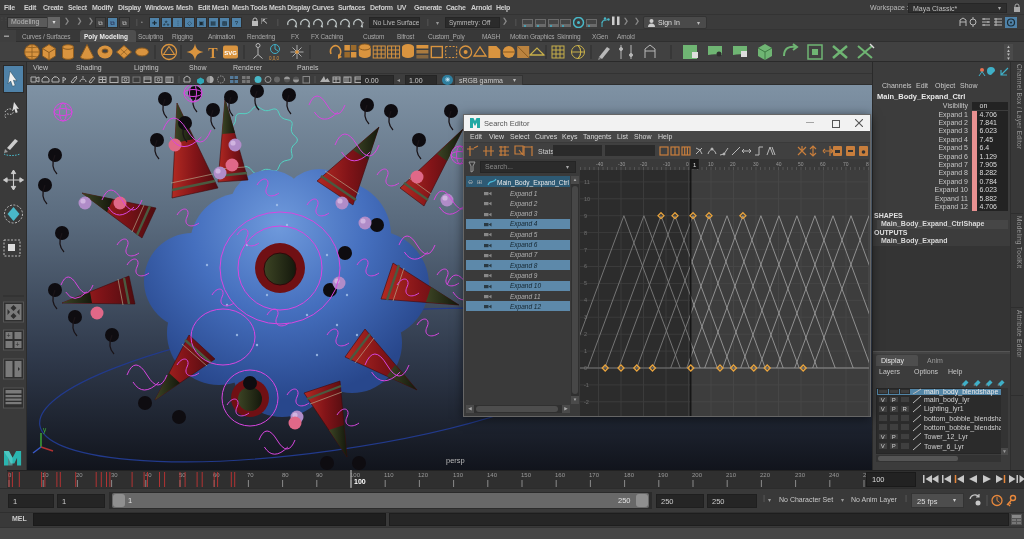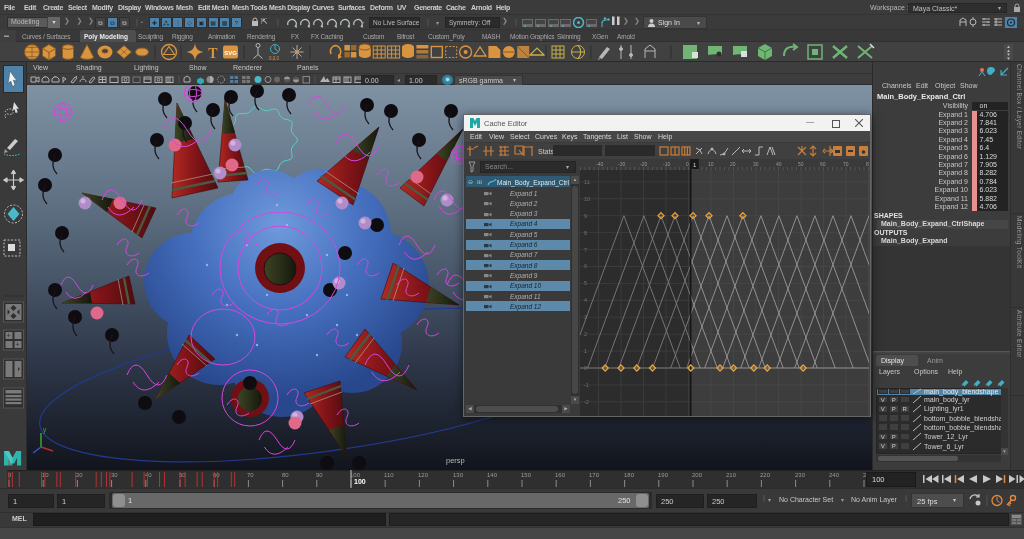--- a/index.html
+++ b/index.html
@@ -972,21 +972,21 @@
 <div class="a" style="left:1001px;top:448px;width:7px;height:7px;background:#4a4a4a">
       <div style="font-size:5px;color:#999;text-align:center;line-height:7px">▼</div>
     </div>
 <div class="a" style="left:876px;top:455px;width:125px;height:7px;background:#333"></div>
 <div class="a" style="left:878px;top:456px;width:80px;height:5px;background:#555;border-radius:2px"></div>
 <div class="a" style="left:463px;top:114px;width:408px;height:303px;background:#444444;border:1px solid #666;box-shadow:0 2px 10px rgba(0,0,0,.55)"></div>
 <div class="a" style="left:464px;top:115px;width:406px;height:16px;background:#f2f2f2"></div>
 <svg class="a" style="left:470px;top:118px" width="10" height="10" viewBox="0 0 20 20">
       <path d="M0 0h7l3 6 3-6h7v20h-6V9l-4 7-4-7v11H0z" fill="#20a8a4"></path>
     </svg>
-<div class="a t" style="left:484px;top:119px;font-size:7.5px;color:#555555;">Cache Editor</div>
+<div class="a t" style="left:484px;top:119px;font-size:7.5px;color:#555555;">Search Editor</div>
 <div class="a t" style="left:806px;top:117px;font-size:8px;color:#555;">—</div>
 <div class="a" style="left:832px;top:119.5px;width:8px;height:8px;border:1px solid #555"></div>
 <svg class="a" style="left:855px;top:119px" width="8" height="8">
       <path d="M0 0L8 8M8 0L0 8" stroke="#555" stroke-width="1.1"></path>
     </svg>
 <div class="a" style="left:464px;top:131px;width:406px;height:12px;background:#464646;border-bottom:1px solid #3a3a3a"></div>
 <div class="a t" style="left:470px;top:133px;font-size:7px;color:#d8d8d8;">Edit</div>
 <div class="a t" style="left:489px;top:133px;font-size:7px;color:#d8d8d8;">View</div>
 <div class="a t" style="left:510px;top:133px;font-size:7px;color:#d8d8d8;">Select</div>
 <div class="a t" style="left:535px;top:133px;font-size:7px;color:#d8d8d8;">Curves</div>

